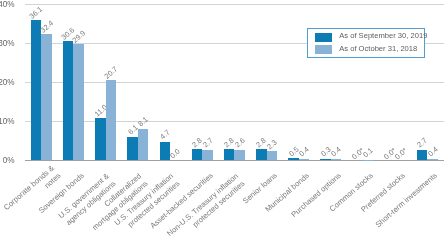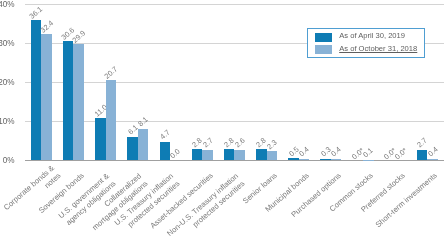--- a/index.html
+++ b/index.html
@@ -96,16 +96,16 @@
     <div class="xlab" style="width: 150px; left: 95.72px; top: 166.61px; transform-origin: 150px 18.24px; transform: rotate(-41deg);">Non-U.S. Treasury inflation
 protected securities</div>
     <div class="xlab" style="width: 150px; left: 127.84px; top: 169.16px; transform-origin: 150px 7.84px; transform: rotate(-41deg);">Senior loans</div>
     <div class="xlab" style="width: 150px; left: 159.96px; top: 169.16px; transform-origin: 150px 7.84px; transform: rotate(-41deg);">Municipal bonds</div>
     <div class="xlab" style="width: 150px; left: 192.08px; top: 169.16px; transform-origin: 150px 7.84px; transform: rotate(-41deg);">Purchased options</div>
     <div class="xlab" style="width: 150px; left: 224.2px; top: 169.16px; transform-origin: 150px 7.84px; transform: rotate(-41deg);">Common stocks</div>
     <div class="xlab" style="width: 150px; left: 256.32px; top: 169.16px; transform-origin: 150px 7.84px; transform: rotate(-41deg);">Preferred stocks</div>
     <div class="xlab" style="width: 150px; left: 288.44px; top: 169.16px; transform-origin: 150px 7.84px; transform: rotate(-41deg);">Short-term investments</div>
     <div class="legend" style="left: 306.5px; top: 28.4px; width: 118.2px; height: 29.2px;"></div>
     <div class="swatch" style="left: 314.6px; top: 33.1px; width: 17.3px; height: 8.6px; background: rgb(14, 124, 180);"></div>
-    <div class="ltext" style="left: 339.2px; top: 32.2px;">As of April 30, 2019</div>
+    <div class="ltext" style="left: 339.2px; top: 32.2px;">As of September 30, 2019</div>
     <div class="swatch" style="left: 314.6px; top: 45px; width: 17.3px; height: 8.6px; background: rgb(136, 178, 214);"></div>
-    <div class="ltext" style="left: 339.2px; top: 45.2px; text-decoration: underline;">As of October 31, 2018</div>
+    <div class="ltext" style="left: 339.2px; top: 45.2px;">As of October 31, 2018</div>
   </div>
 
 </body></html>

